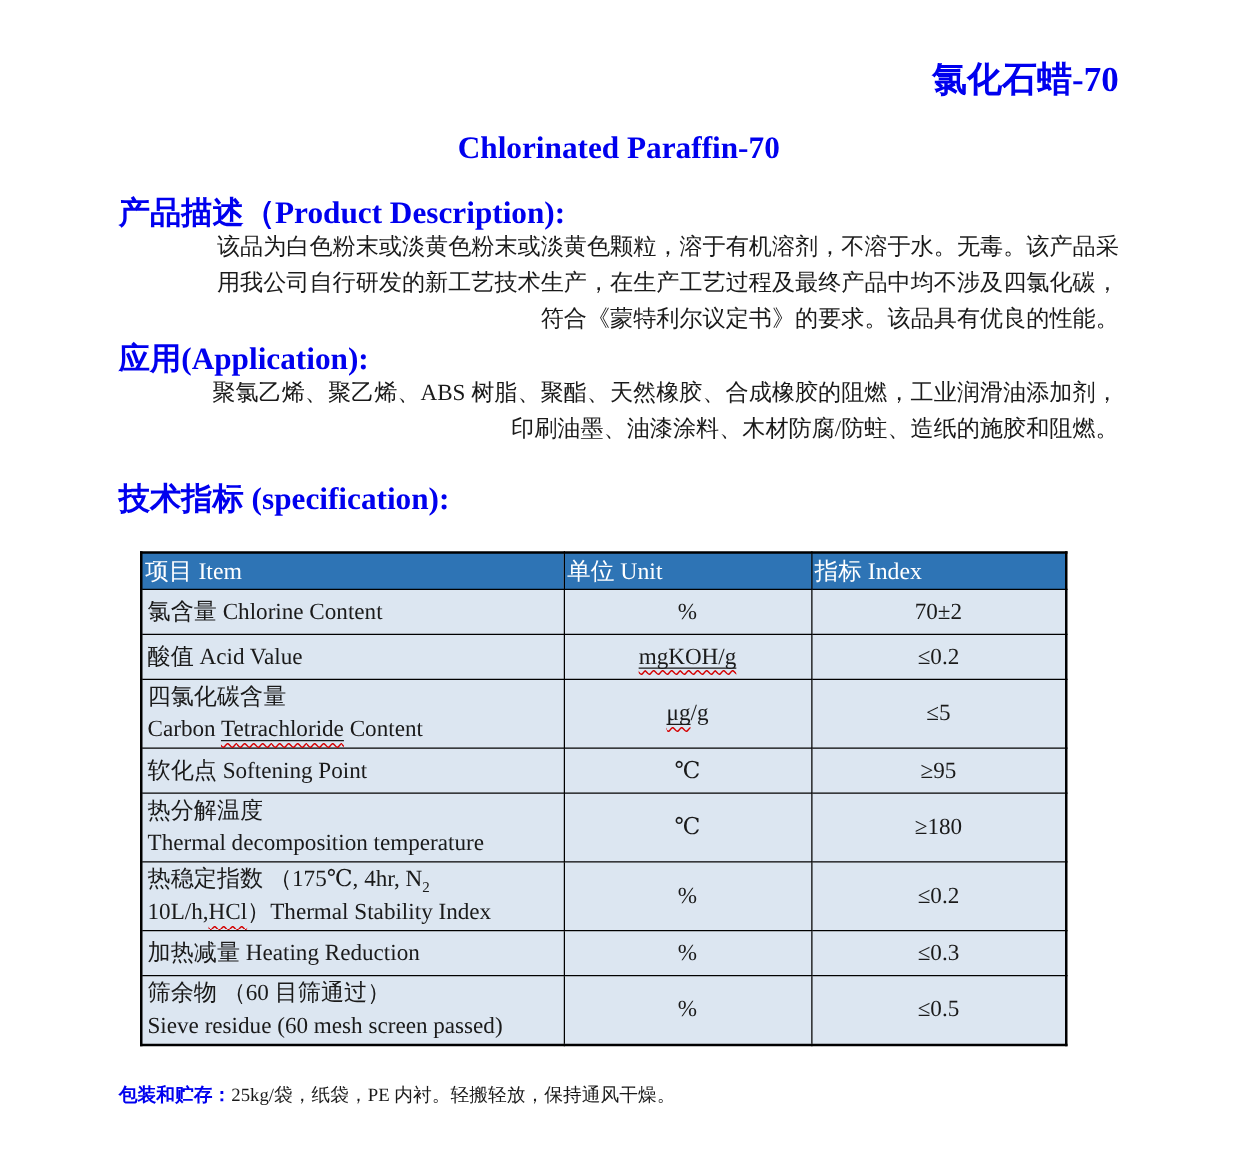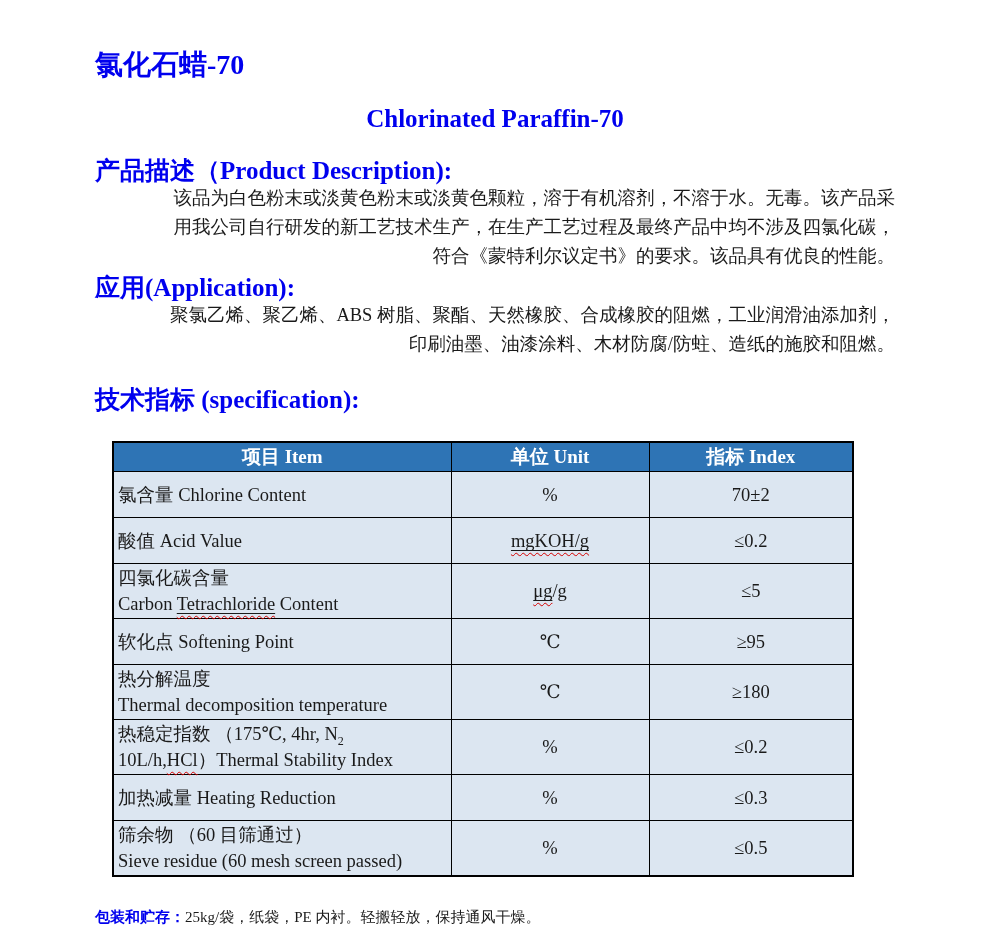--- a/index.html
+++ b/index.html
@@ -12,21 +12,21 @@
   }
   *{box-sizing:border-box;}
   html,body{margin:0;padding:0;background:#ffffff;}
   body{
     width:987px;height:932px;overflow:hidden;
     font-family:"Liberation Serif","DejaVu Serif",serif;
     color:var(--body-text);
   }
   .doc{padding:48px 92px 0 95px;}
   .title{
-    text-align:left;color:var(--heading-blue);font-weight:bold;
+    text-align:right;color:var(--heading-blue);font-weight:bold;
     font-size:28px;line-height:34px;margin:0;
   }
   .subtitle{
     text-align:center;color:var(--heading-blue);font-weight:bold;
     font-size:25px;line-height:30px;margin:22px 0 0 0;
   }
   .sec-heading{
     color:var(--heading-blue);font-weight:bold;
     font-size:25px;line-height:26px;margin:0;
   }
@@ -37,32 +37,32 @@
   .para .line{
     font-size:18.5px;line-height:29px;white-space:nowrap;text-align:right;
   }
   table.spec{
     border-collapse:collapse;margin:28px 0 0 17px;
     width:740px;table-layout:fixed;
     border:2px solid var(--table-border);
   }
   col.c1{width:338px;} col.c2{width:198px;} col.c3{width:204px;}
   table.spec th{
-    background:var(--table-header-bg);color:#ffffff;font-weight:bold;
-    font-size:19px;height:28px;padding:1px 2px;text-align:center;
+    background:var(--table-header-bg);color:#ffffff;font-weight:normal;
+    font-size:19px;height:28px;padding:1px 2px;text-align:left;
     border:1px solid var(--table-border);
   }
   table.spec td{
     background:var(--table-body-bg);font-size:18.5px;line-height:26px;
     border:1px solid var(--table-border);padding:1px 4px;
     vertical-align:middle;
   }
   td.c-item{text-align:left;padding-left:8px;}
   td.c-unit,td.c-index{text-align:center;}
-  tr.h1 td{height:46px;}
+  tr.h1 td{height:36px;}
   tr.h2 td{height:52px;}
   .u{
     text-decoration:underline;
     text-decoration-thickness:1px;
     text-underline-offset:3px;
     text-decoration-skip-ink:none;
   }
   .sq{
     text-decoration:underline wavy var(--spellcheck-red);
     text-decoration-thickness:1px;

